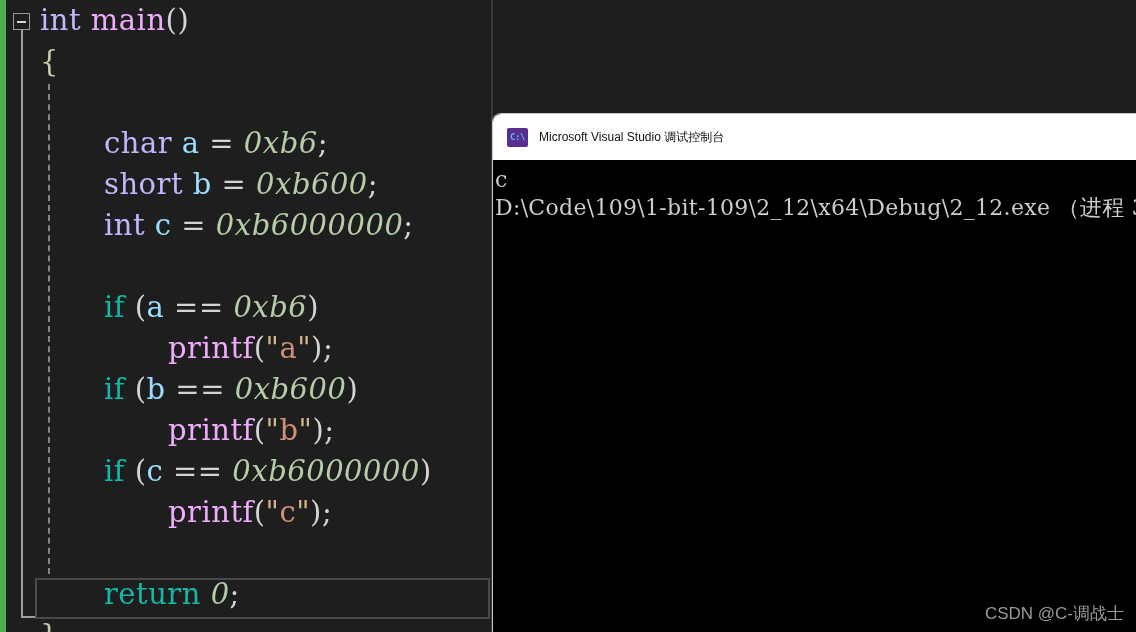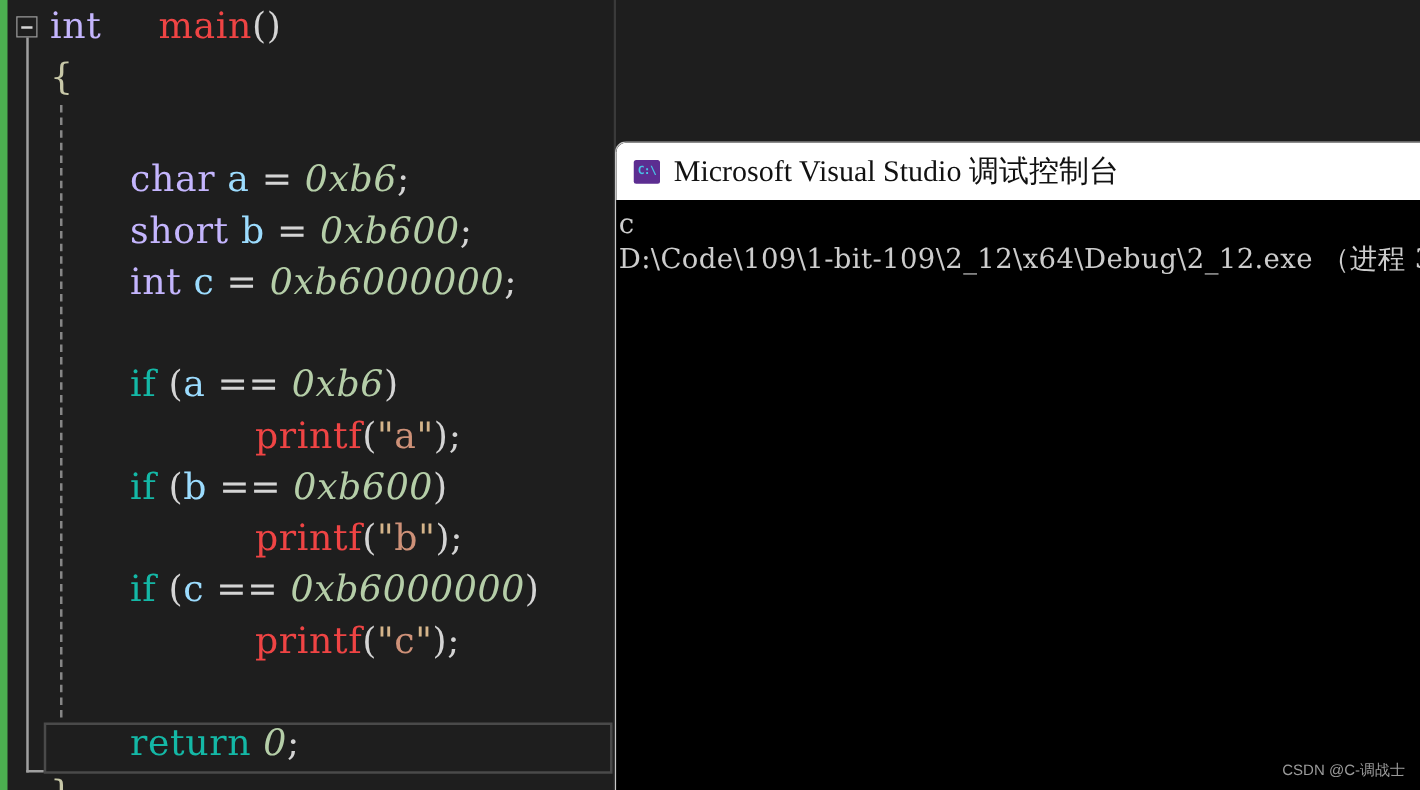--- a/index.html
+++ b/index.html
@@ -122,21 +122,21 @@
     white-space: pre;
     letter-spacing: 0.5px;
   }
   .code-line {
     height: 41px;
     white-space: pre;
     padding-left: 0;
   }
   .tok-kw      { color: #c4b5fd; }   
   .tok-ctrl    { color: #14b8a6; }   
-  .tok-fn      { color: #ef4444; margin-left: 36px; }   
+  .tok-fn      { color: #f0abfc; }   
   .tok-var     { color: #9cdcfe; }   
   .tok-num     { color: #b5cea8; font-style: italic; }   
   .tok-str     { color: #ce9178; }   
   .tok-quote   { color: #d4b48a; }
   .tok-punct   { color: #d4d4d4; }
   .tok-brace   { color: #c8c8a8; }
   .tok-paren   { color: #d4d4d4; }
 
   
   .console-window {
@@ -176,22 +176,22 @@
   .console-icon span {
     color: #49c5e8;
     font-family: "DejaVu Sans Mono", monospace;
     font-size: 9px;
     font-weight: bold;
     line-height: 1;
     letter-spacing: -0.5px;
   }
   .console-title-text {
     color: #111111;
-    font-family: Liberation Serif, serif;
-    font-size: 24px;
+    font-family: Liberation Sans, sans-serif;
+    font-size: 12px;
     white-space: nowrap;
   }
   .console-body {
     position: relative;
     background: #000000;
     height: 472px;
     padding: 6px 0 0 2px;
     box-sizing: border-box;
     overflow: hidden;
   }
@@ -204,21 +204,21 @@
     letter-spacing: 0.3px;
   }
 
   
   .watermark {
     position: absolute;
     right: 12px;
     bottom: 7px;
     color: #9a9a9a;
     font-family: "Liberation Sans", "DejaVu Sans", sans-serif;
-    font-size: 12px;
+    font-size: 17px;
     white-space: nowrap;
   }
 </style>
 </head>
 <body>
 
 <div id="screen">
 
   <div class="editor">
 

